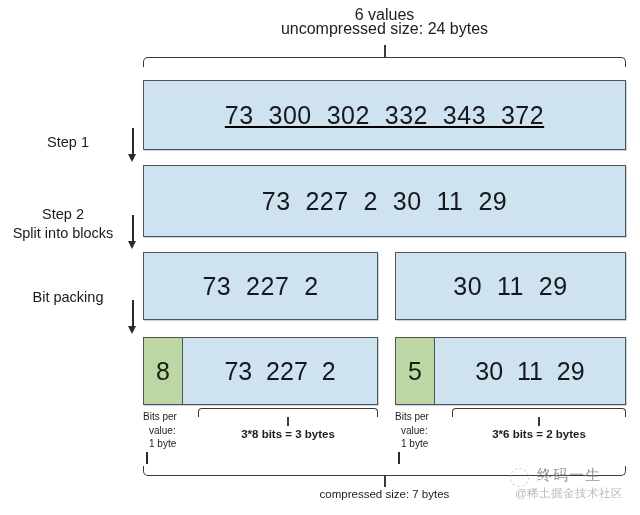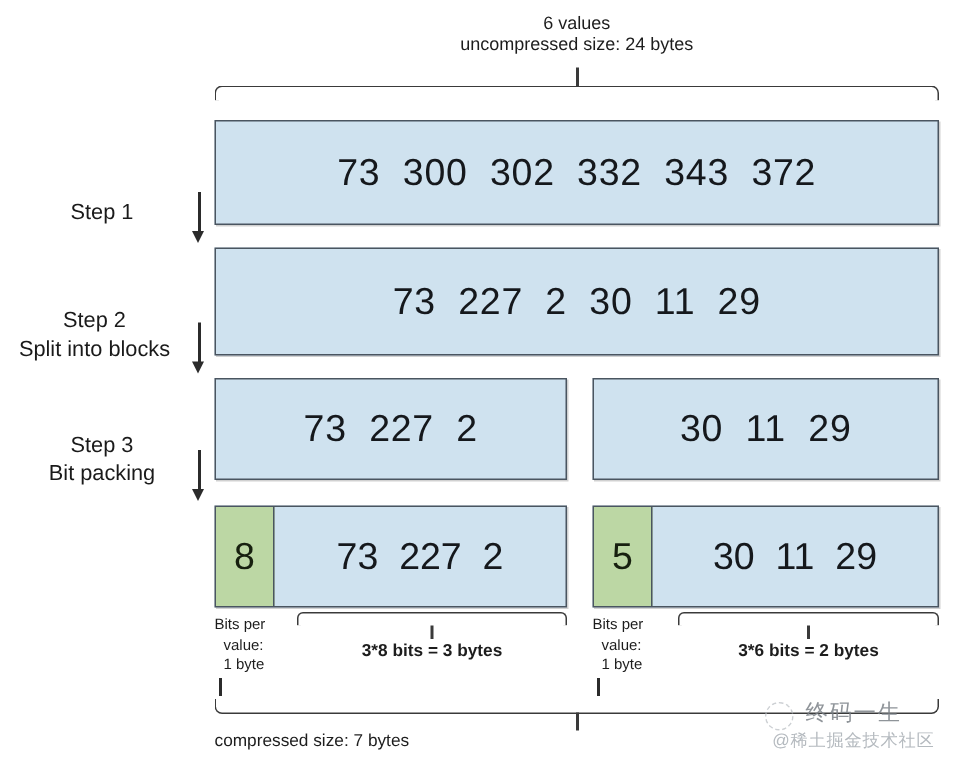--- a/index.html
+++ b/index.html
@@ -16,21 +16,21 @@
     overflow: hidden;
   }
 
   
   .caption-top {
     position: absolute;
     left: 143px;
     top: 8px;
     width: 483px;
     text-align: center;
-    font-size: 12px;
+    font-size: 16px;
     color: #1d1d1d;
     line-height: 14px;
   }
 
   
   .brace-top {
     position: absolute;
     left: 143px;
     top: 57px;
     width: 483px;
@@ -68,21 +68,21 @@
     top: 475px;
     width: 1.6px;
     height: 12px;
     background: #3a3a3a;
   }
   .caption-bottom {
     position: absolute;
     left: 143px;
     top: 488px;
     width: 483px;
-    text-align: left;
+    text-align: center;
     font-size: 11.5px;
     color: #1d1d1d;
   }
 
   
   .brace-sm {
     position: absolute;
     height: 9px;
     border-top: 1.5px solid #3a3a3a;
     border-left: 1.5px solid #3a3a3a;
@@ -221,21 +221,21 @@
 
 <div id="canvas">
 
   <div class="caption-top">
     <div>6 values</div>
     <div>uncompressed size: 24 bytes</div>
   </div>
   <div class="brace-top-tick"></div>
   <div class="brace-top"></div>
 
-  <div class="row" style="left:143px; top:80px; width:483px; height:70px;">
+  <div class="row" style="left:143px; top:80px; width:483px; height:70px;text-decoration:underline;">
     <span class="values">73  300  302  332  343  372</span>
   </div>
 
   <div class="step-label" style="left:12px; top:133px; width:112px;">
     <div>Step 1</div>
   </div>
   <div class="arrow-line" style="left:132px; top:128px; height:28px;"></div>
   <div class="arrow-head" style="left:128px; top:154px;"></div>
 
   <div class="row" style="left:143px; top:165px; width:483px; height:72px;">
@@ -250,21 +250,20 @@
   <div class="arrow-head" style="left:128px; top:241px;"></div>
 
   <div class="row" style="left:143px; top:252px; width:235px; height:68px;">
     <span class="values">73  227  2</span>
   </div>
   <div class="row" style="left:395px; top:252px; width:231px; height:68px;">
     <span class="values">30  11  29</span>
   </div>
 
   <div class="step-label" style="left:12px; top:288px; width:112px;">
-    <div>Step 3</div>
     <div>Bit packing</div>
   </div>
   <div class="arrow-line" style="left:132px; top:300px; height:28px;"></div>
   <div class="arrow-head" style="left:128px; top:326px;"></div>
 
   <div class="packed" style="left:143px; top:337px; width:235px; height:68px;">
     <div class="bits-cell">
       <span>8</span>
     </div>
     <div class="body-cell">

